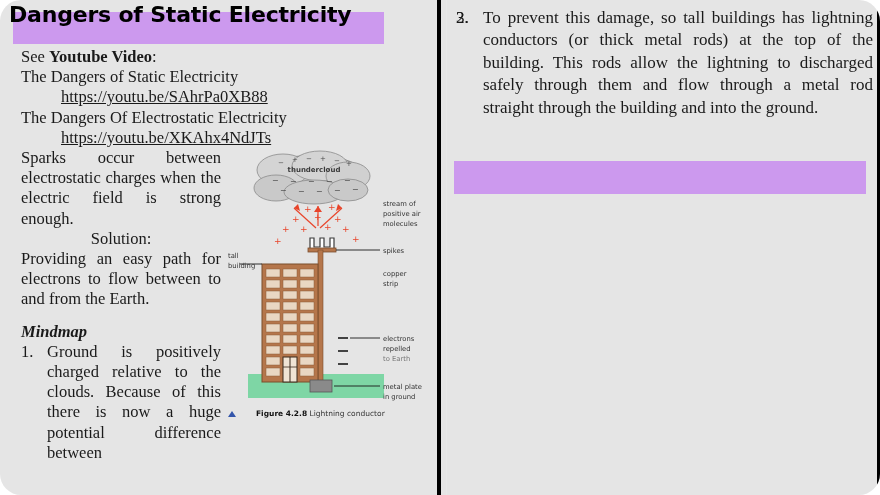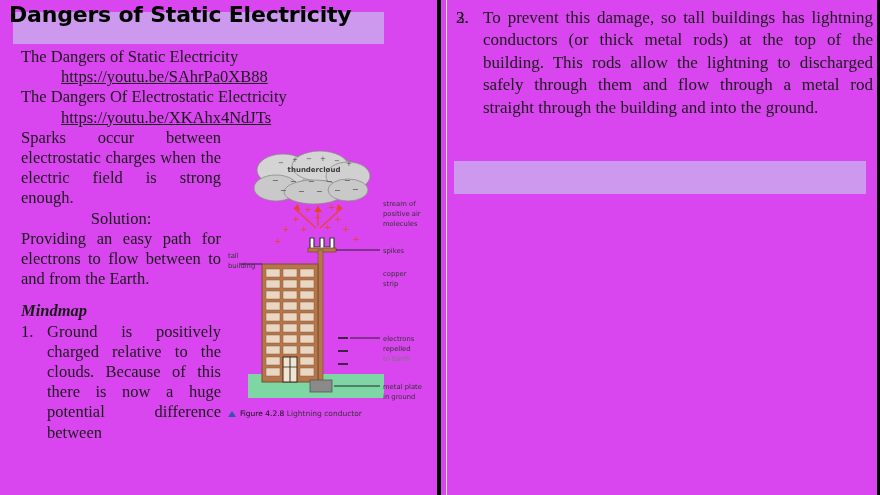--- a/index.html
+++ b/index.html
@@ -7,23 +7,24 @@
     padding: 0;
     background: #ffffff;
   }
   body {
     font-family: "Liberation Serif", "DejaVu Serif", serif;
   }
   .page {
     position: relative;
     width: 880px;
     height: 495px;
-    background: #d946ef;
+    background: #e5e5e5;
     overflow: hidden;
     box-sizing: border-box;
+    border-radius: 21px;
   }
   
   .edge-right {
     position: absolute;
     top: 0; right: 0;
     width: 3px; height: 495px;
     background: #000000;
   }
   .col-divider {
     position: absolute;
@@ -130,21 +131,21 @@
   }
   .cap-tri {
     display: inline-block;
     width: 0; height: 0;
     border-left: 4px solid transparent;
     border-right: 4px solid transparent;
     border-bottom: 6px solid #3355aa;
     margin-right: 4px;
     vertical-align: middle;
   }
-  .cap-bold { font-weight: normal; color: #111111; }
+  .cap-bold { font-weight: bold; color: #111111; margin-left: 16px; }
 
   
   .right-col {
     position: absolute;
     left: 447px; top: 0;
     width: 433px; height: 495px;
   }
   .r-highlight {
     position: absolute;
     left: 7px; top: 161px;
@@ -179,20 +180,21 @@
 <div class="page">
 
   <div class="left-col">
 
     <div class="title-bar"></div>
     <div class="title-text">Dangers of Static Electricity</div>
 
     <div class="left-body">
 
       <div class="intro-block">
+        <div class="intro-line"><span>See </span><span class="b">Youtube Video</span><span>:</span></div>
         <div class="intro-line">The Dangers of Static Electricity</div>
         <div class="intro-line link">https://youtu.be/SAhrPa0XB88</div>
         <div class="intro-line">The Dangers Of Electrostatic Electricity</div>
         <div class="intro-line link">https://youtu.be/XKAhx4NdJTs</div>
       </div>
 
       <div class="just-para">Sparks occur between electrostatic charges when the electric field is strong enough.</div>
       <div class="sol-line">Solution:</div>
       <div class="just-para">Providing an easy path for electrons to flow between  to and from the Earth.</div>
 

